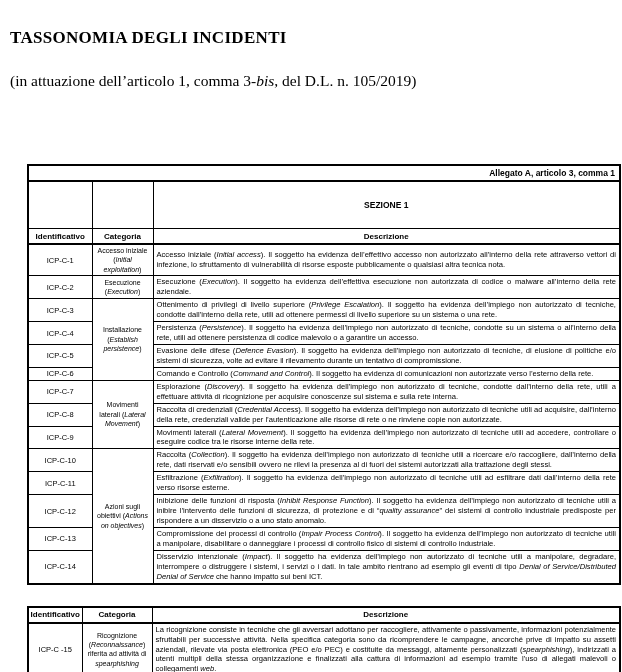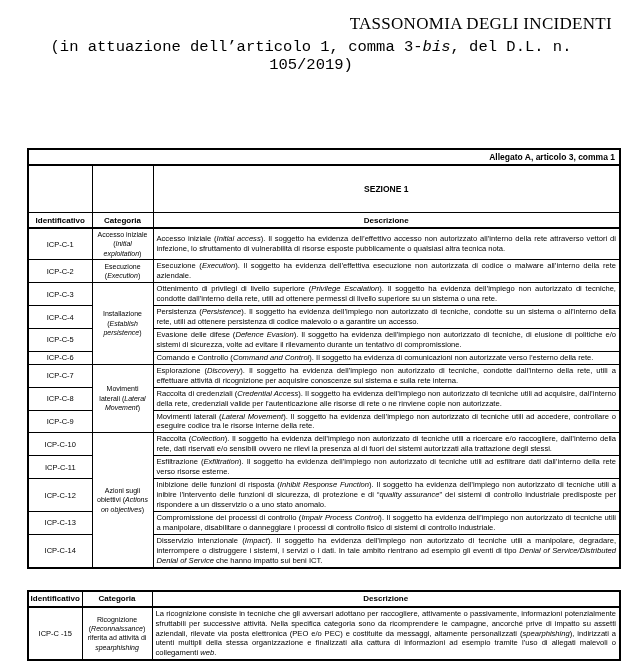--- a/index.html
+++ b/index.html
@@ -4,30 +4,30 @@
 <style>
   html, body { margin: 0; padding: 0; background: #ffffff; }
   body {
     width: 622px; height: 672px;
     font-family: "Liberation Sans", sans-serif;
     color: #000;
     overflow: hidden;
   }
   .doc-title {
     font-family: "Liberation Serif", serif;
-    font-size: 17px; font-weight: normal;
-    text-align: right;
-    margin: 14px 10px 0 10px;
+    font-size: 17px; font-weight: bold;
+    text-align: left;
+    margin: 28px 10px 0 10px;
     letter-spacing: 0.3px;
   }
   .doc-subtitle {
-    font-family: Liberation Mono, monospace;
+    font-family: Liberation Serif, serif;
     font-size: 15.5px;
-    text-align: center;
-    margin: 4px 10px 0 10px;
+    text-align: left;
+    margin: 24px 10px 0 10px;
   }
   table.tax {
     border-collapse: collapse;
     table-layout: fixed;
     width: 594px;
     margin-left: 27px;
     border: 2px solid #000;
   }
   #table1 { margin-top: 74px; }
   #table2 { margin-top: 21px; }

